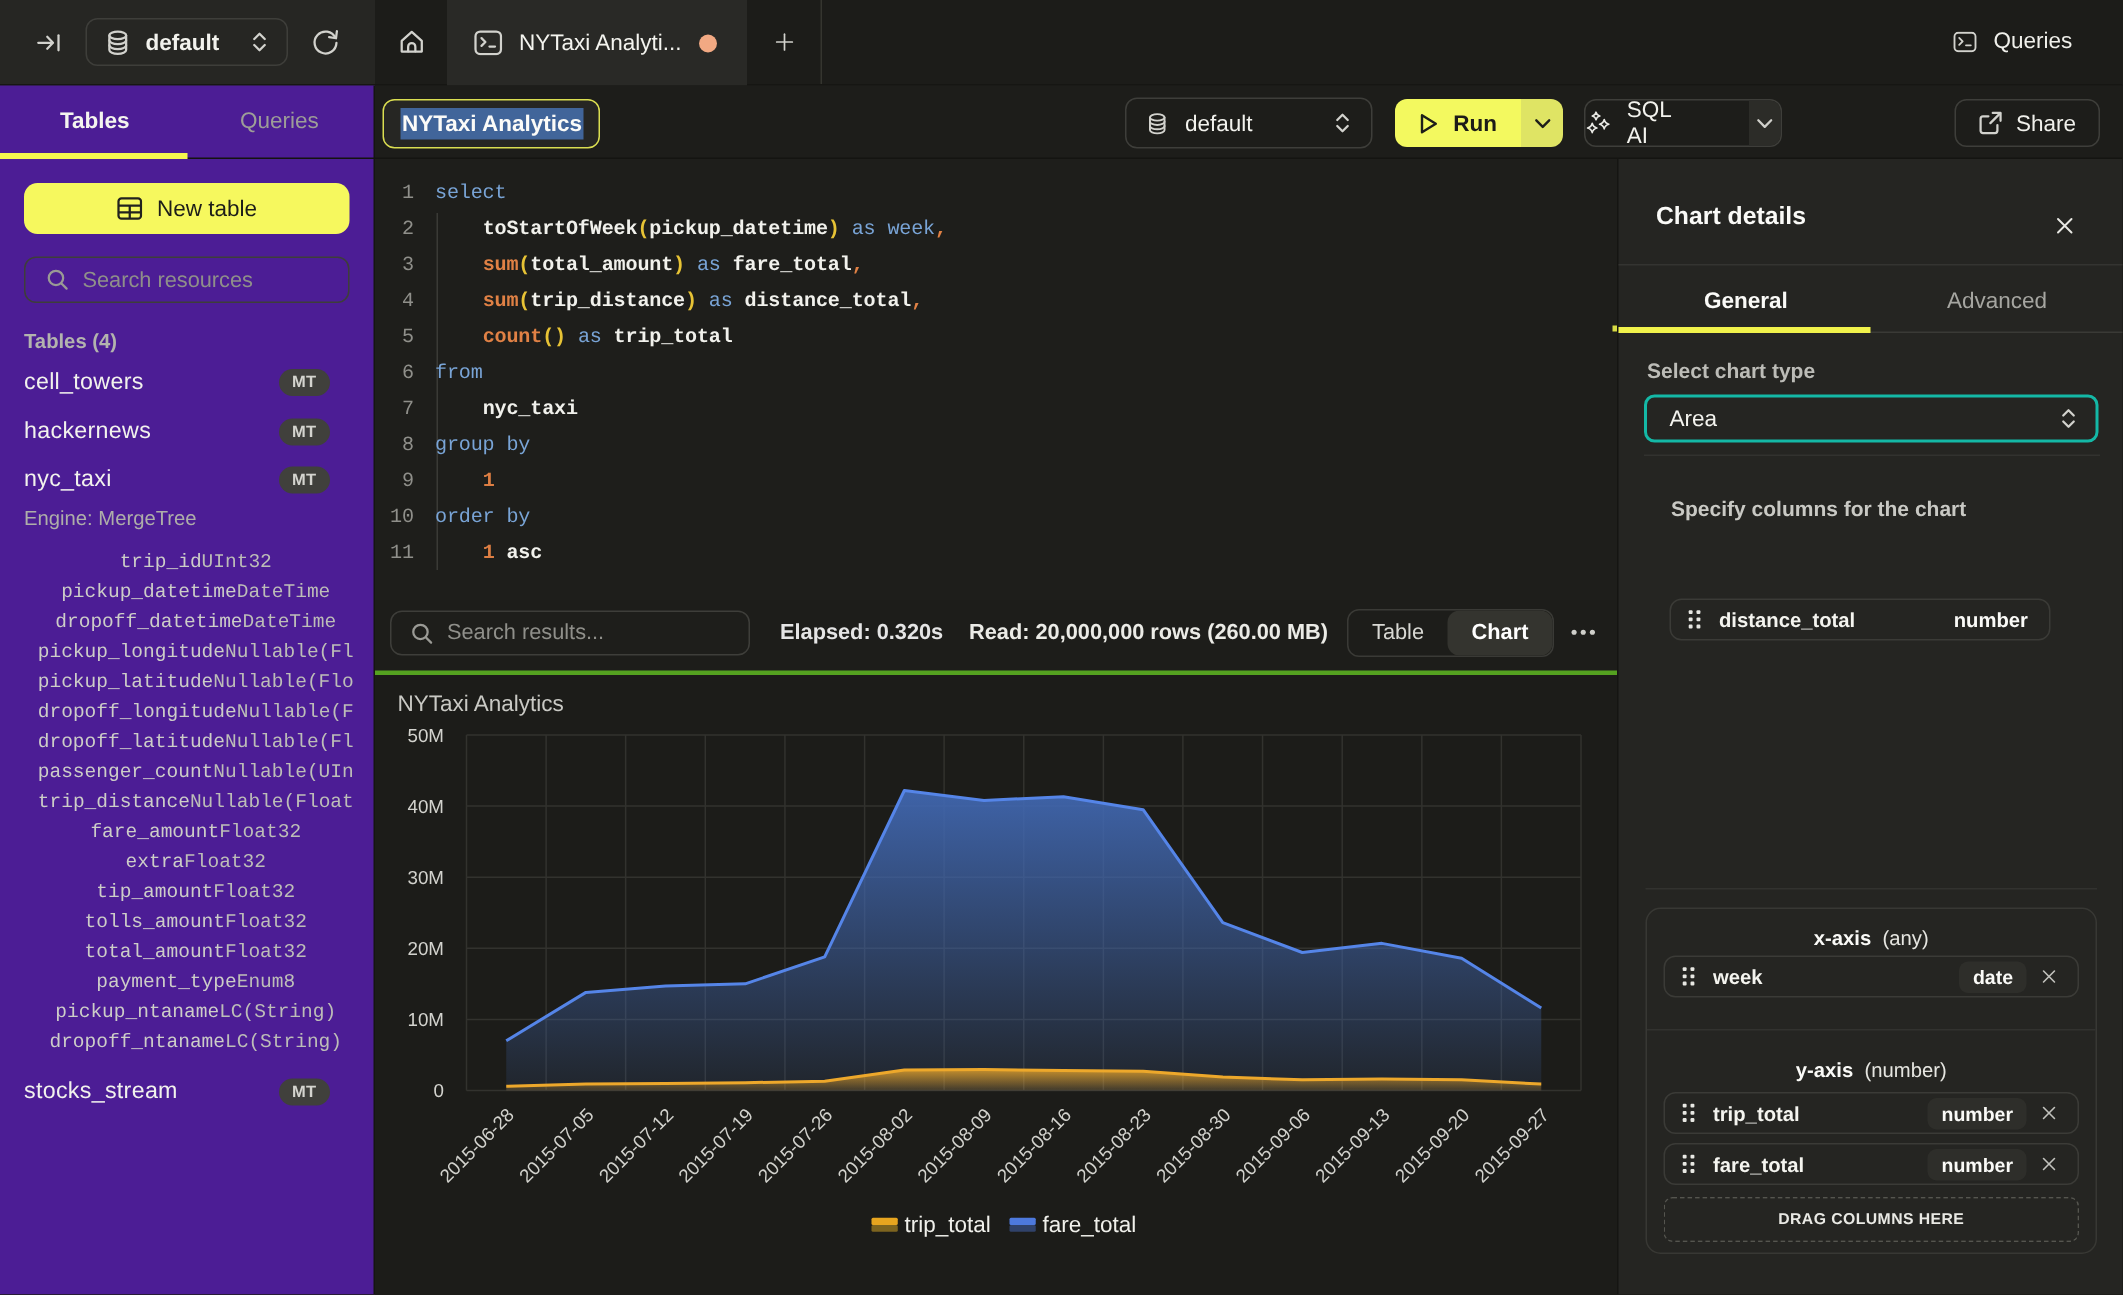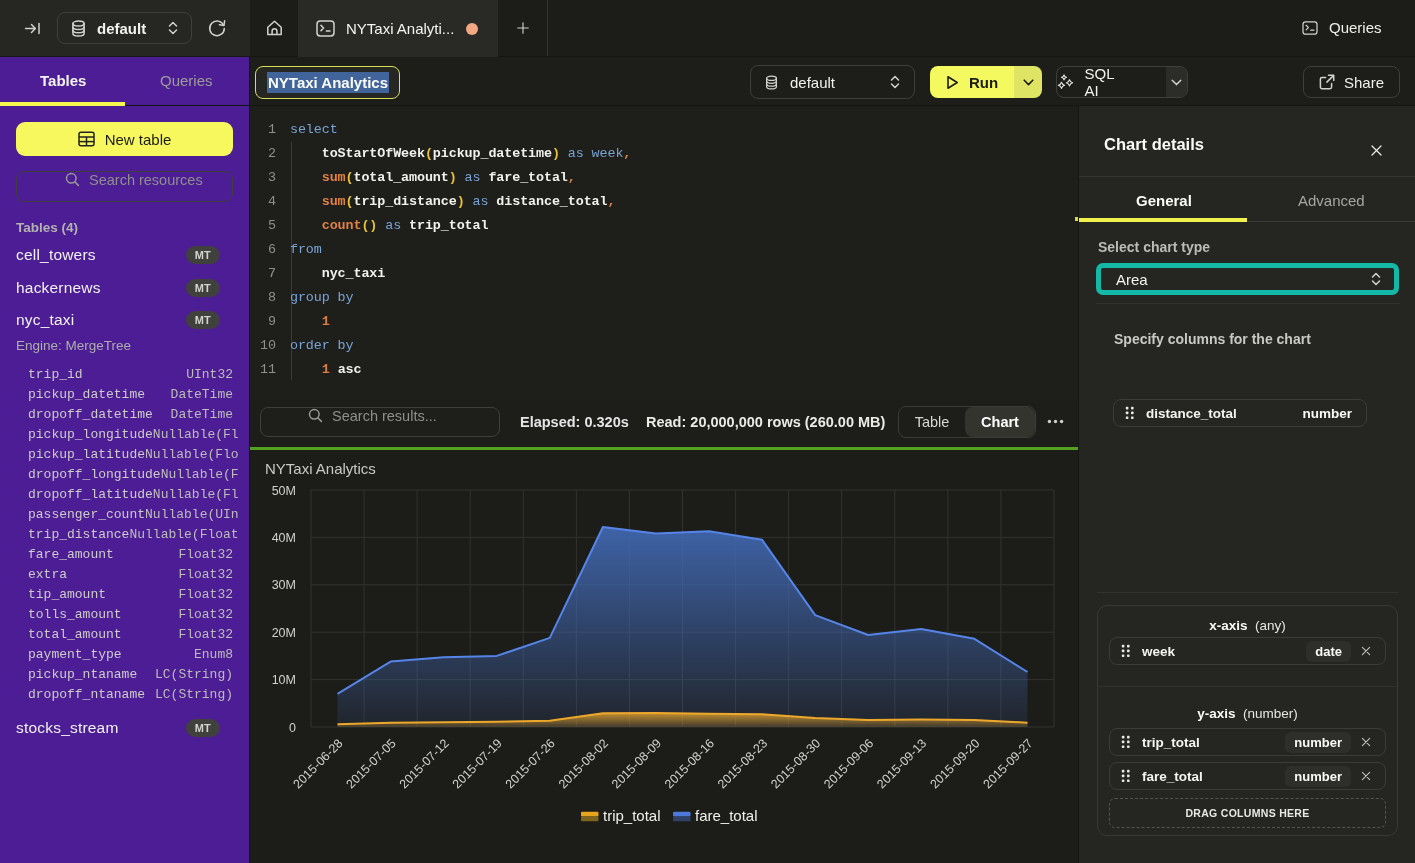--- a/index.html
+++ b/index.html
@@ -16,31 +16,31 @@
   #editor  { left:250px; top:106px; width:828px; height:294px; background:#1e1e1b; }
   #results { left:250px; top:400px; width:828px; height:47px; background:#1d1d1a; }
   #greenln { left:250px; top:447px; width:828px; height:3px; background:#54a120; }
   #chart   { left:250px; top:450px; width:828px; height:413px; background:#1c1c19; }
   #rpanel  { left:1078px; top:106px; width:337px; height:757px; background:#252522; border-left:1px solid #151512;}
 
   svg { display:block; }
   .ic { stroke:#d2d2cd; fill:none; stroke-width:1.5; stroke-linecap:round; stroke-linejoin:round; }
 
   
-  .inpt { border:1px solid #3e3e3a; border-radius:8px; display:flex; align-items:flex-start;
-          color:#8f8f8a; font-size:14.5px;padding-left:34px; }
+  .inpt { border:1px solid #3e3e3a; border-radius:8px; display:flex; align-items:center;
+          color:#8f8f8a; font-size:14.5px; }
 
   .btn { border:1px solid #3e3e3a; border-radius:8px; display:flex; align-items:center;
          justify-content:center; font-size:15px; color:#f0f0eb; gap:9px; }
 
   .tbl-row { display:flex; align-items:center; justify-content:space-between;
              font-size:15.5px; font-weight:500; letter-spacing:.2px; color:#f2f2ed; height:26px; }
   .mt { background:#40403c; color:#d4d4cf; font-size:11px; font-weight:700; border-radius:10px;
         padding:3px 9px; letter-spacing:.2px; }
-  .crow { display:flex; justify-content:space-between; white-space:pre;margin-left:12px; }
+  .crow { display:flex; justify-content:center; white-space:pre;margin-left:12px; }
   .crow span:first-child { color:#cdcdc8; }
   .crow span:last-child { color:#bdbdb8; }
 
   .code { font-family:"Liberation Mono",monospace; font-size:13.4px; letter-spacing:-0.1px; line-height:24px; white-space:pre; }
   .code > span { display:inline; }
   .kw { color:#79a4d6; }
   .id { color:#f1f1ec; font-weight:bold; }
   .ag { color:#e08145; font-weight:bold; }
   .pr { color:#e7c335; font-weight:bold; }
   .cm { color:#e08145; font-weight:bold; }
@@ -341,21 +341,21 @@
       <path d="M2 2 L11 11 M11 2 L2 11" stroke="#e8e8e3" stroke-width="1.3" stroke-linecap="round"></path>
     </svg>
     <div class="abs" style="left:0;top:70px;width:337px;height:1px;background:#343431;"></div>
 
     <span class="abs" style="left:57px;top:86px;font-size:15px;font-weight:600;color:#fafaf7;">General</span>
     <span class="abs" style="left:219px;top:86px;font-size:15px;color:#a6a6a1;">Advanced</span>
     <div class="abs" style="left:0;top:115px;width:337px;height:1px;background:#3a3a36;"></div>
     <div class="abs" style="left:0;top:112px;width:168px;height:3.5px;background:#f0f24b;"></div>
 
     <div class="abs" style="left:19px;top:133px;font-size:14px;font-weight:600;color:#bcbcb7;">Select chart type</div>
-    <div class="abs" style="left:17px;top:157px;width:303px;height:32px;border:5px solid #14b8a6;border-radius:7px;display:flex;align-items:center;">
+    <div class="abs" style="left:17px;top:157px;width:303px;height:32px;border:2px solid #14b8a6;border-radius:7px;display:flex;align-items:center;">
       <span style="margin-left:15px;font-size:15px;font-weight:500;color:#f4f4ef;">Area</span>
       <svg class="ic" style="margin-left:auto;margin-right:13px;" width="10" height="14" viewBox="0 0 10 14">
         <path d="M1.5 5 L5 1.5 L8.5 5"></path>
           <path d="M1.5 9 L5 12.5 L8.5 9"></path>
       </svg>
     </div>
     <div class="abs" style="left:17px;top:197px;width:304px;height:1px;background:#32322f;"></div>
 
     <div class="abs" style="left:35px;top:225px;font-size:14px;font-weight:600;color:#c9c9c4;">Specify columns for the chart</div>
     <div class="abs item" style="left:34px;top:293px;width:254px;height:28px;">

